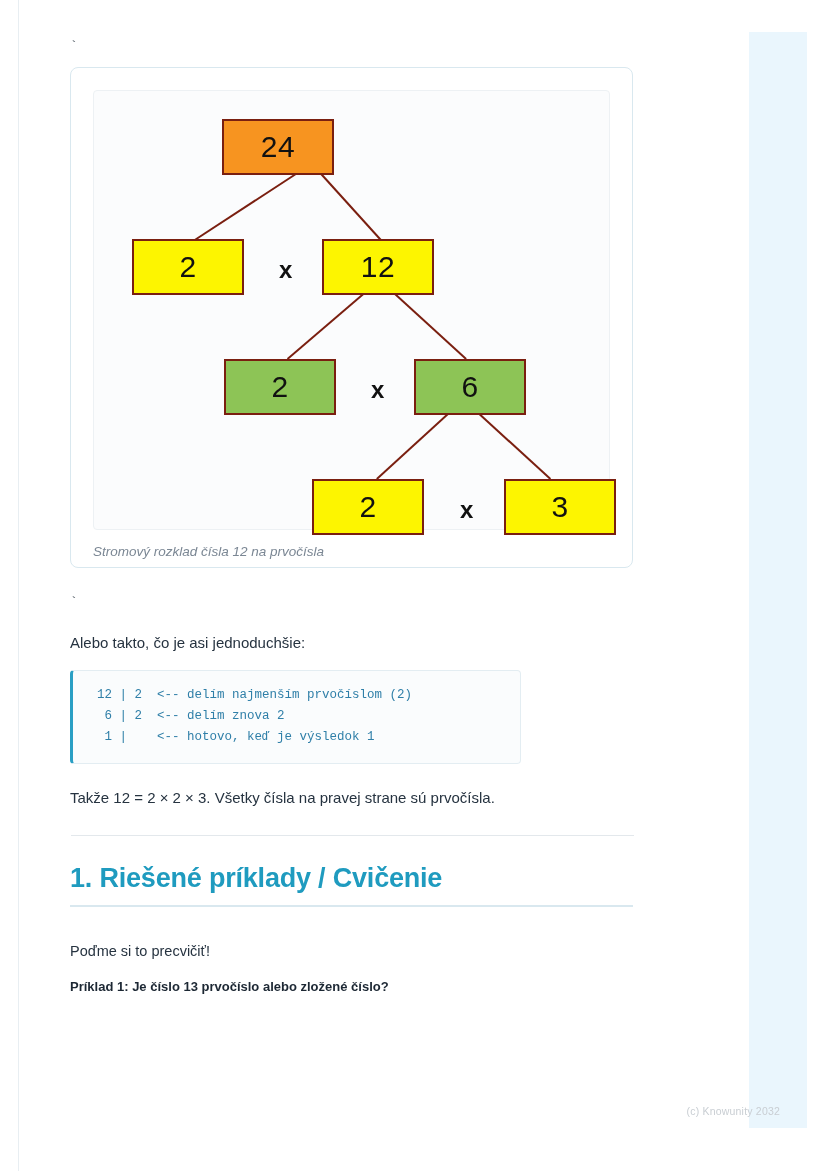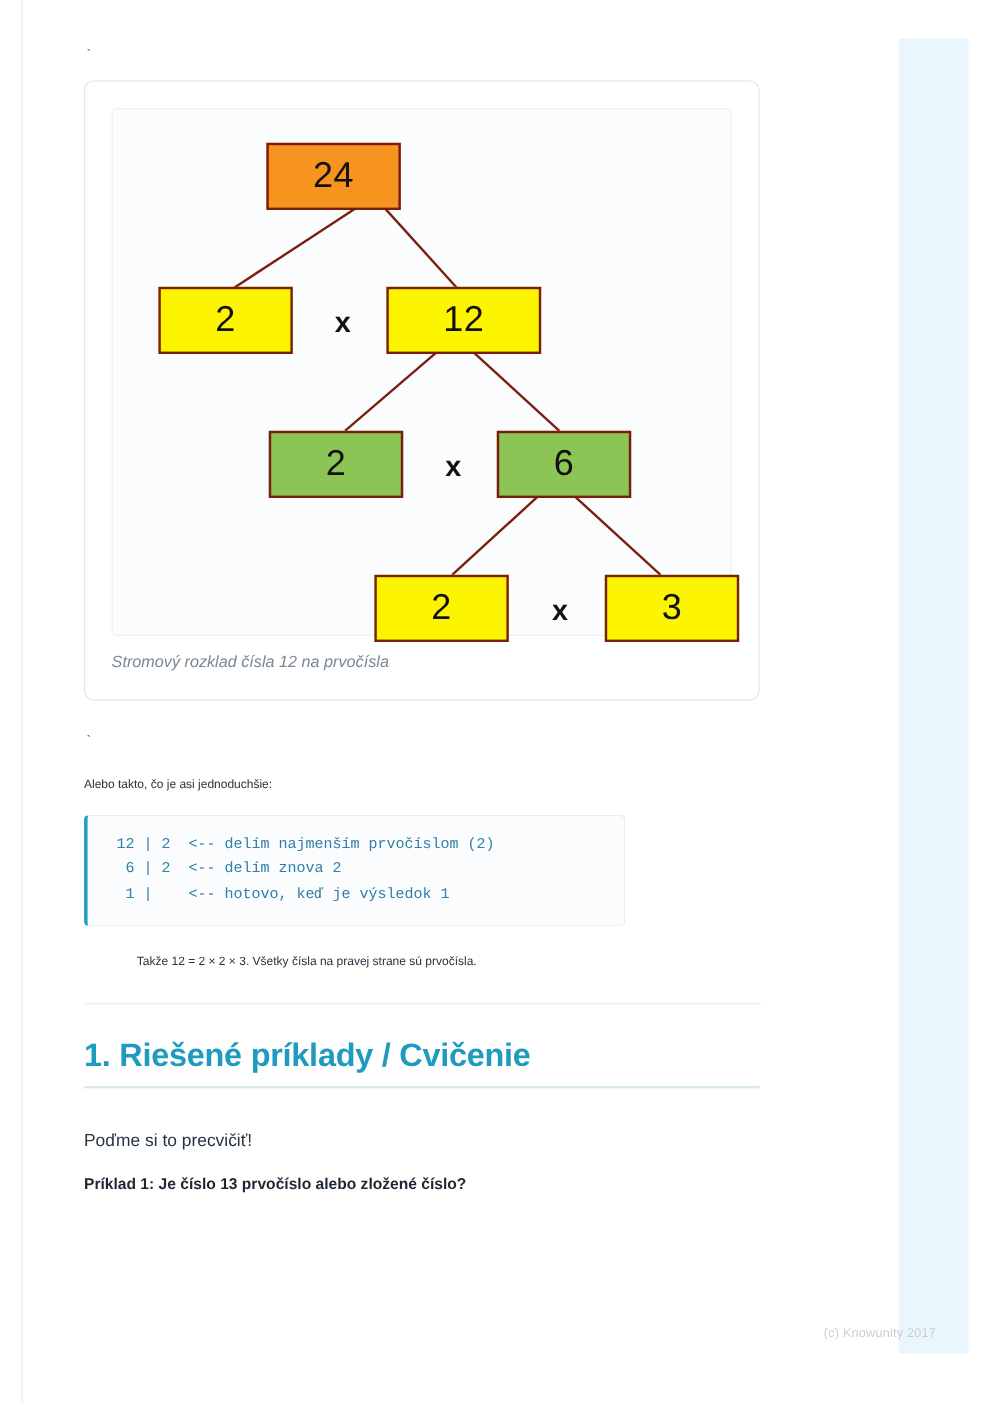--- a/index.html
+++ b/index.html
@@ -55,21 +55,21 @@
   .backtick.second { margin-top: 0px; }
 
   
   .figure-card {
     margin-top: 14px;
     width: 563px;
     box-sizing: border-box;
     border: 1px solid #d9e8ef;
     border-radius: 8px;
     background: #ffffff;
-    padding: 22px 22px 24px 22px;
+    padding: 22px 22px 8px 22px;
   }
   .figure-inner {
     border: 1px solid #edf1f4;
     border-radius: 4px;
     background: #fbfcfd;
     padding: 10px 0 10px 0;
     position: relative;
     height: 440px;
     box-sizing: border-box;
   }
@@ -111,21 +111,21 @@
   }
 
   .figure-caption {
     font-style: italic;
     font-size: 13.5px;
     color: #7b8794;
     margin-top: 14px;
   }
 
   .para {
-    font-size: 10px;
+    font-size: 15px;
     line-height: 1.55;
     color: #263340;
     margin-top: 22px;
   }
 
   
   .codeblock {
     margin-top: 16px;
     width: 451px;
     box-sizing: border-box;
@@ -136,21 +136,21 @@
     padding: 14px 18px 16px 24px;
   }
   .codeline {
     font-family: "Liberation Mono", monospace;
     font-size: 12.5px;
     line-height: 1.65;
     color: #2f7fa8;
     white-space: pre;
   }
 
-  .para-after-code { margin-top: 22px; margin-left: 44px; }
+  .para-after-code { margin-top: 22px; }
 
   .divider {
     margin-top: 26px;
     border: none;
     border-top: 1px solid #e3e8ec;
     width: 563px;
   }
 
   h2.section-title {
     margin: 26px 0 0 0;
@@ -209,21 +209,21 @@
           <line x1="275" y1="190" x2="195" y2="258" stroke="#7a1f10" stroke-width="2"></line>
           <line x1="300" y1="190" x2="375" y2="258" stroke="#7a1f10" stroke-width="2"></line>
           <line x1="360" y1="310" x2="285" y2="378" stroke="#7a1f10" stroke-width="2"></line>
           <line x1="385" y1="310" x2="460" y2="378" stroke="#7a1f10" stroke-width="2"></line>
         </svg>
 
         <div class="node orange" style="left:128px; top:18px; width:112px; height:56px;">24</div>
 
         <div class="node yellow" style="left:38px; top:138px; width:112px; height:56px;">2</div>
         <div class="times" style="left:185px; top:155px;">x</div>
-        <div class="node yellow" style="left:228px; top:138px; width:129px; height:56px;">12</div>
+        <div class="node yellow" style="left:228px; top:138px; width:112px; height:56px;">12</div>
 
         <div class="node green" style="left:130px; top:258px; width:112px; height:56px;">2</div>
         <div class="times" style="left:277px; top:275px;">x</div>
         <div class="node green" style="left:320px; top:258px; width:112px; height:56px;">6</div>
 
         <div class="node yellow" style="left:218px; top:378px; width:112px; height:56px;">2</div>
         <div class="times" style="left:366px; top:395px;">x</div>
         <div class="node yellow" style="left:410px; top:378px; width:112px; height:56px;">3</div>
       </div>
     </div>
@@ -246,13 +246,13 @@
 
   <h2 class="section-title">1. Riešené príklady / Cvičenie</h2>
   <div class="title-rule"></div>
 
   <p class="para-small">Poďme si to precvičiť!</p>
 
   <p class="para-bold">Príklad 1: Je číslo 13 prvočíslo alebo zložené číslo?</p>
 
 </div>
 
-<div class="watermark">(c) Knowunity 2017</div>
+<div class="watermark">(c) Knowunity 2032</div>
 
 </body></html>

